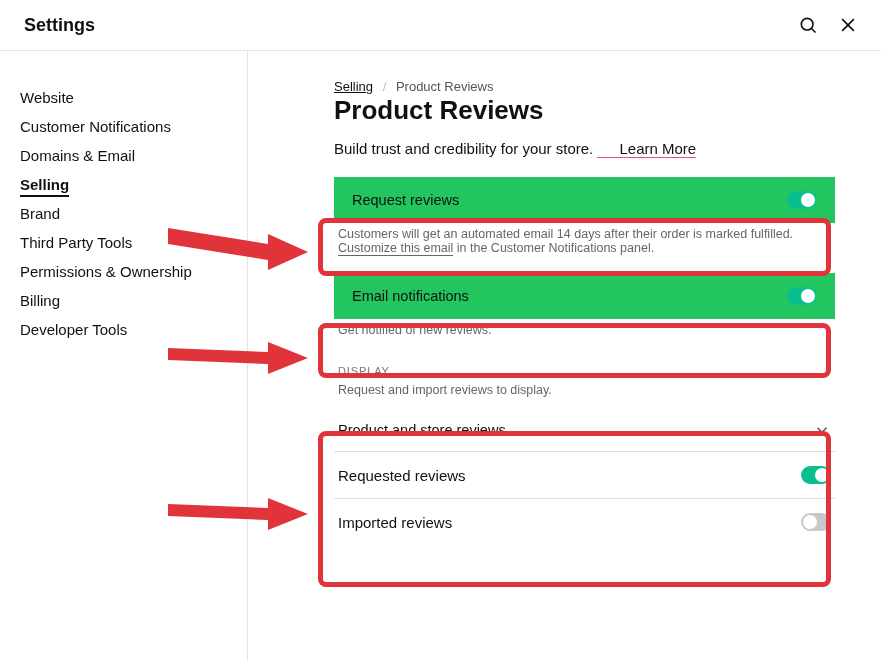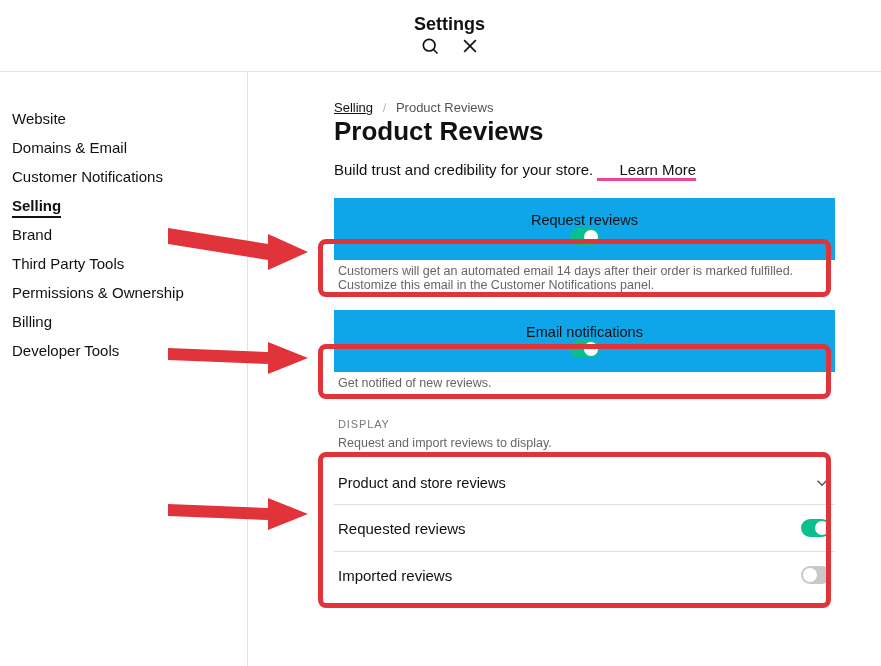--- a/index.html
+++ b/index.html
@@ -1,47 +1,47 @@
 <!DOCTYPE html>
 <html><head>
 <meta charset="utf-8">
 <style>
   * { box-sizing: border-box; margin: 0; padding: 0; }
   html, body { width: 881px; height: 666px; font-family: -apple-system, BlinkMacSystemFont, "Segoe UI", Helvetica, Arial, sans-serif; color: #111; background: #fff; overflow: hidden; }
 
   .header {
-    display: flex; align-items: center; justify-content: space-between;
-    padding: 14px 6px 14px 24px; border-bottom: 1px solid #e4e4e4; flex-direction: column;
+    display: flex; align-items: flex-end; justify-content: space-between;
+    padding: 14px 22px 14px 24px; border-bottom: 1px solid #e4e4e4;
   }
   .header-title { font-size: 18px; font-weight: 700; }
   .header-icons { display: flex; gap: 18px; align-items: center; }
   .icon-btn { width: 22px; height: 22px; cursor: pointer; display:flex; align-items:center; justify-content:center; }
   .icon-btn svg { width: 20px; height: 20px; stroke: #111; stroke-width: 2; fill: none; }
 
   .body { display: flex; height: calc(666px - 56px); }
   .sidebar {
-    width: 248px; border-right: 1px solid #e4e4e4; padding: 32px 0 24px 12px;
+    width: 248px; border-right: 1px solid #e4e4e4; padding: 32px 0 24px 20px;
   }
   .side-item {
     font-size: 15px; padding: 6px 0; cursor: pointer; color: #111;
   }
   .side-item.active { font-weight: 700; }
   .side-item.active span.text { border-bottom: 2px solid #111; padding-bottom: 2px; }
 
   .main { flex: 1; padding: 28px 46px 0 86px; position: relative; overflow:hidden; }
   .breadcrumb { font-size: 13px; color: #555; margin-bottom: 1px; }
   .breadcrumb .crumb-link { color: #111; text-decoration: underline; cursor: pointer; }
   .breadcrumb .sep { margin: 0 6px; color: #bbb; }
   .page-title { font-size: 26px; font-weight: 700; margin-bottom: 14px; }
   .subtitle { font-size: 15px; margin-bottom: 20px; }
-  .subtitle .learn-more { border-bottom: 3px solid #ec4899; cursor: pointer; padding-left: 22px; }
+  .subtitle .learn-more { border-bottom: 1px solid #ec4899; cursor: pointer; padding-left: 22px; }
 
   .toggle-row {
     display: flex; align-items: center; justify-content: space-between;
-    padding: 14px 18px; background: #0ea5e9; font-size: 14.5px; flex-direction: column;
+    padding: 14px 18px; background: #22c55e; font-size: 14.5px;
   }
   .row-help { font-size: 12.5px; color: #666; margin: 4px 13px 0 4px; }
   .row-help .link { border-bottom: 1px solid #666; cursor: pointer; }
 
   .gap-lg { height: 28px; }
   .gap-md { height: 18px; }
 
   .section-header { font-size: 11px; letter-spacing: .08em; color: #777; padding: 0 4px 6px 4px; }
   .section-sub { font-size: 12.5px; color: #666; padding: 0 4px 14px 4px; }
 
@@ -91,22 +91,22 @@
           <line x1="5" y1="5" x2="19" y2="19"></line>
           <line x1="19" y1="5" x2="5" y2="19"></line>
         </svg>
     </div>
   </div>
 </div>
 
 <div class="body">
   <div class="sidebar">
     <div class="side-item"><span class="text">Website</span></div>
+    <div class="side-item"><span class="text">Customer Notifications</span></div>
     <div class="side-item"><span class="text">Domains &amp; Email</span></div>
-    <div class="side-item"><span class="text">Customer Notifications</span></div>
     <div class="side-item active"><span class="text">Selling</span></div>
     <div class="side-item"><span class="text">Brand</span></div>
     <div class="side-item"><span class="text">Third Party Tools</span></div>
     <div class="side-item"><span class="text">Permissions &amp; Ownership</span></div>
     <div class="side-item"><span class="text">Billing</span></div>
     <div class="side-item"><span class="text">Developer Tools</span></div>
   </div>
 
   <div class="main">
     <div class="breadcrumb">

